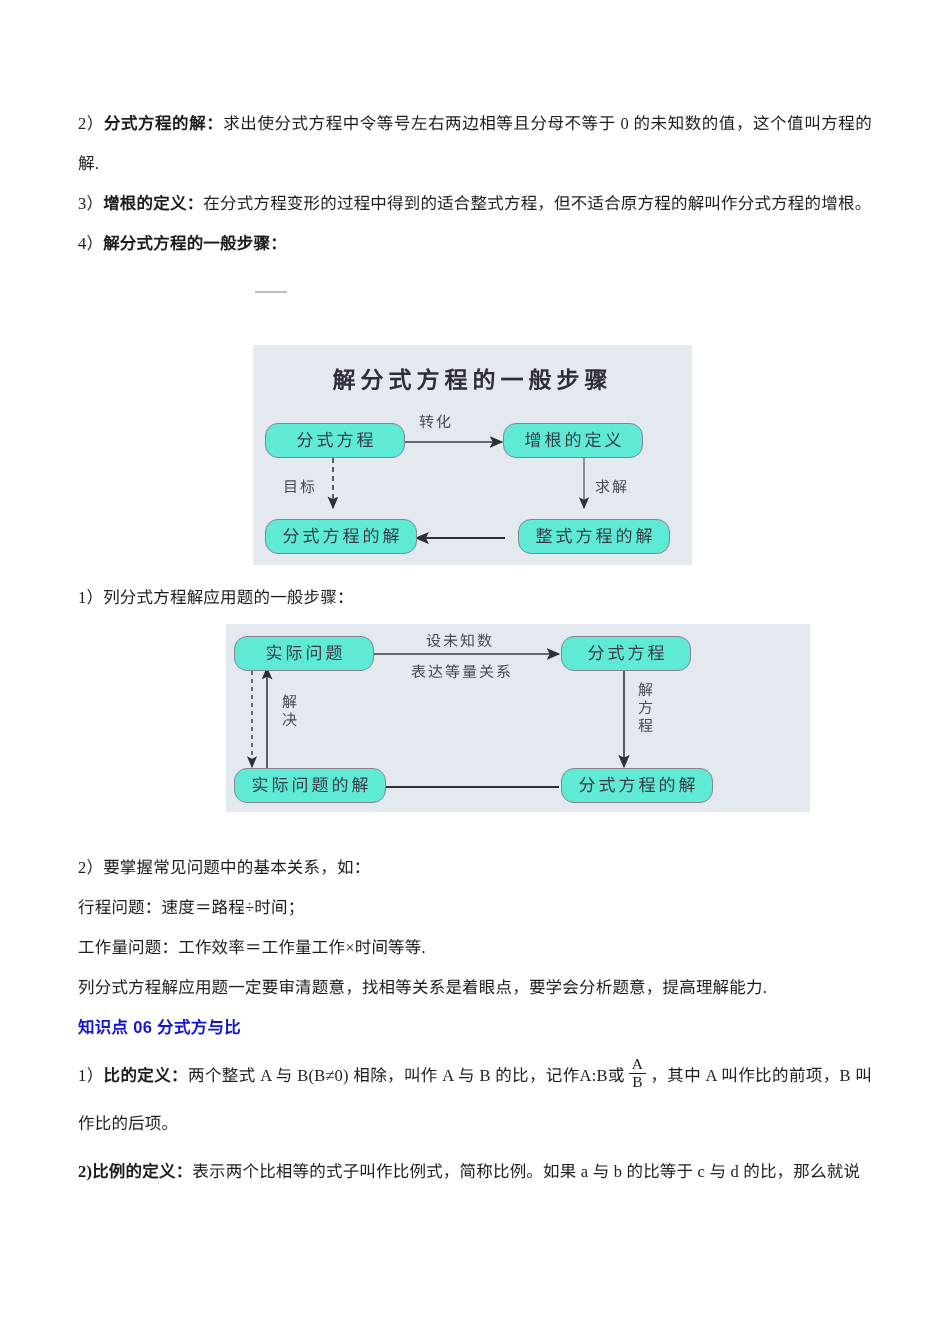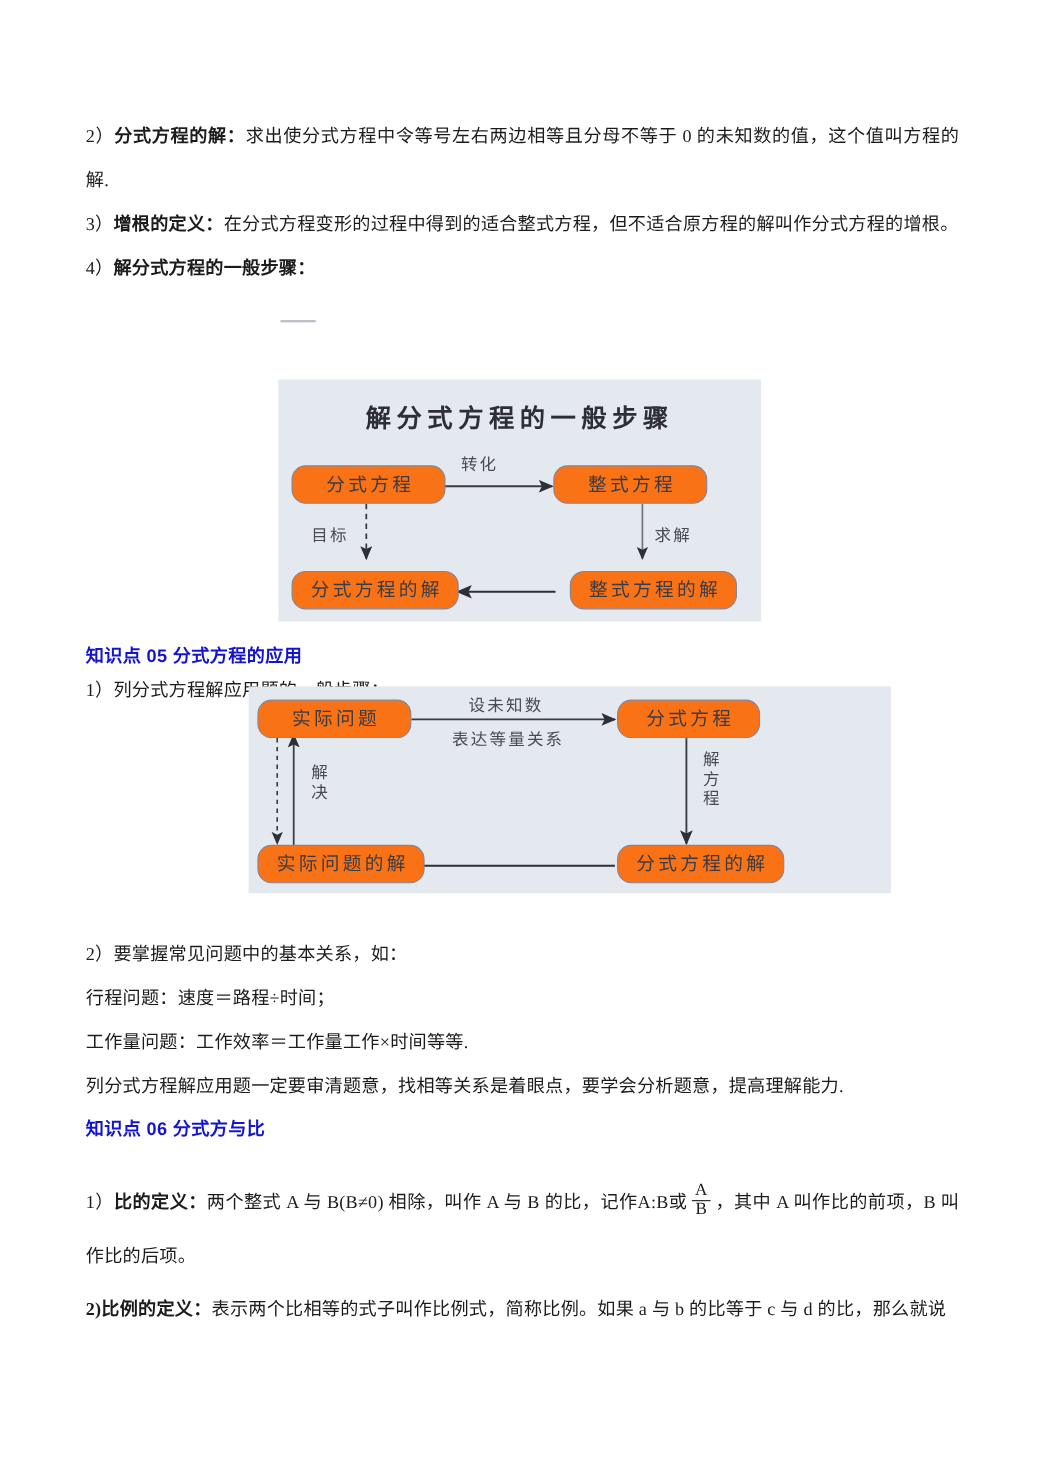--- a/index.html
+++ b/index.html
@@ -60,21 +60,21 @@
     box-sizing: border-box;
   }
   .tick-line {
     position: absolute;
     background: #b9bcc3;
     height: 2px;
   }
   .node {
     position: absolute;
     box-sizing: border-box;
-    background: #f97316;
+    background: #5eead4;
     border: 1.6px solid #8a8391;
     border-radius: 13px;
     color: #3b3b46;
     font-size: 17px;
     line-height: 1;
     display: flex;
     align-items: center;
     justify-content: center;
     letter-spacing: 3px;
     text-indent: 3px;
@@ -169,35 +169,34 @@
 
       <line x1="331" y1="113" x2="331" y2="163" stroke="#6e6e7a" stroke-width="1.5" marker-end="url(#ah3)"></line>
 
       <line x1="252" y1="193" x2="163" y2="193" stroke="#2f2f38" stroke-width="1.8" marker-end="url(#ah4)"></line>
     </svg>
 
     <div class="dtitle" style="left:0; top:16px; width:439px; text-align:center;">解分式方程的一般步骤</div>
 
     <div class="node" style="left:12px; top:78px; width:140px; height:35px;">分式方程</div>
 
-    <div class="node" style="left:250px; top:78px; width:140px; height:35px;">整式方程</div>
+    <div class="node" style="left:250px; top:78px; width:140px; height:35px;">增根的定义</div>
 
     <div class="node" style="left:12px; top:174px; width:152px; height:35px;">分式方程的解</div>
 
     <div class="node" style="left:265px; top:174px; width:152px; height:35px;">整式方程的解</div>
 
     <div class="dlabel" style="left:166px; top:65px;">转化</div>
 
     <div class="dlabel" style="left:30px; top:130px;text-align:right;">目标</div>
 
     <div class="dlabel" style="left:342px; top:130px;">求解</div>
   </div>
 
   <div style="position:absolute; left:78px; top:582px; width:794px;">
-    <div class="kp-heading">知识点 05  分式方程的应用</div>
     <p class="para" style="line-height:32px;">
       <span class="idx">1）</span><span>列分式方程解应用题的一般步骤：</span>
     </p>
   </div>
 
   <div class="diagram" style="left:226px; top:624px; width:584px; height:188px; position:absolute;">
 
     <svg width="500" height="188" viewBox="0 0 500 188">
       <defs>
         <marker id="bh1" markerWidth="9" markerHeight="9" refX="7.2" refY="3.4" orient="auto" markerUnits="strokeWidth">
@@ -250,21 +249,21 @@
       <span class="idx">2）</span><span>要掌握常见问题中的基本关系，如：</span>
     </p>
     <p class="para">行程问题：速度＝路程÷时间；</p>
     <p class="para">工作量问题：工作效率＝工作量工作×时间等等.</p>
     <p class="para">列分式方程解应用题一定要审清题意，找相等关系是着眼点，要学会分析题意，提高理解能力.</p>
   </div>
 
   <div style="position:absolute; left:78px; top:1012px; width:794px;">
     <div class="kp-heading">知识点 06  分式方与比</div>
 
-    <p class="para" style="margin-top:31px;">
+    <p class="para" style="margin-top:14px;">
       <span class="idx">1）</span><span class="lead">比的定义：</span><span>两个整式 A 与 B(B≠0) 相除，叫作 A 与 B 的比，记作A:B或</span><span class="frac">
           <span class="num">A</span>
           <span class="den">B</span>
         </span><span>，其中 A 叫作比的前项，B 叫作比的后项。</span>
     </p>
 
     <p class="para" style="margin-top:8px;">
       <span class="idx" style="font-weight:bold;">2)</span><span class="lead">比例的定义：</span><span>表示两个比相等的式子叫作比例式，简称比例。如果 a 与 b 的比等于 c 与 d 的比，那么就说</span>
     </p>
   </div>

